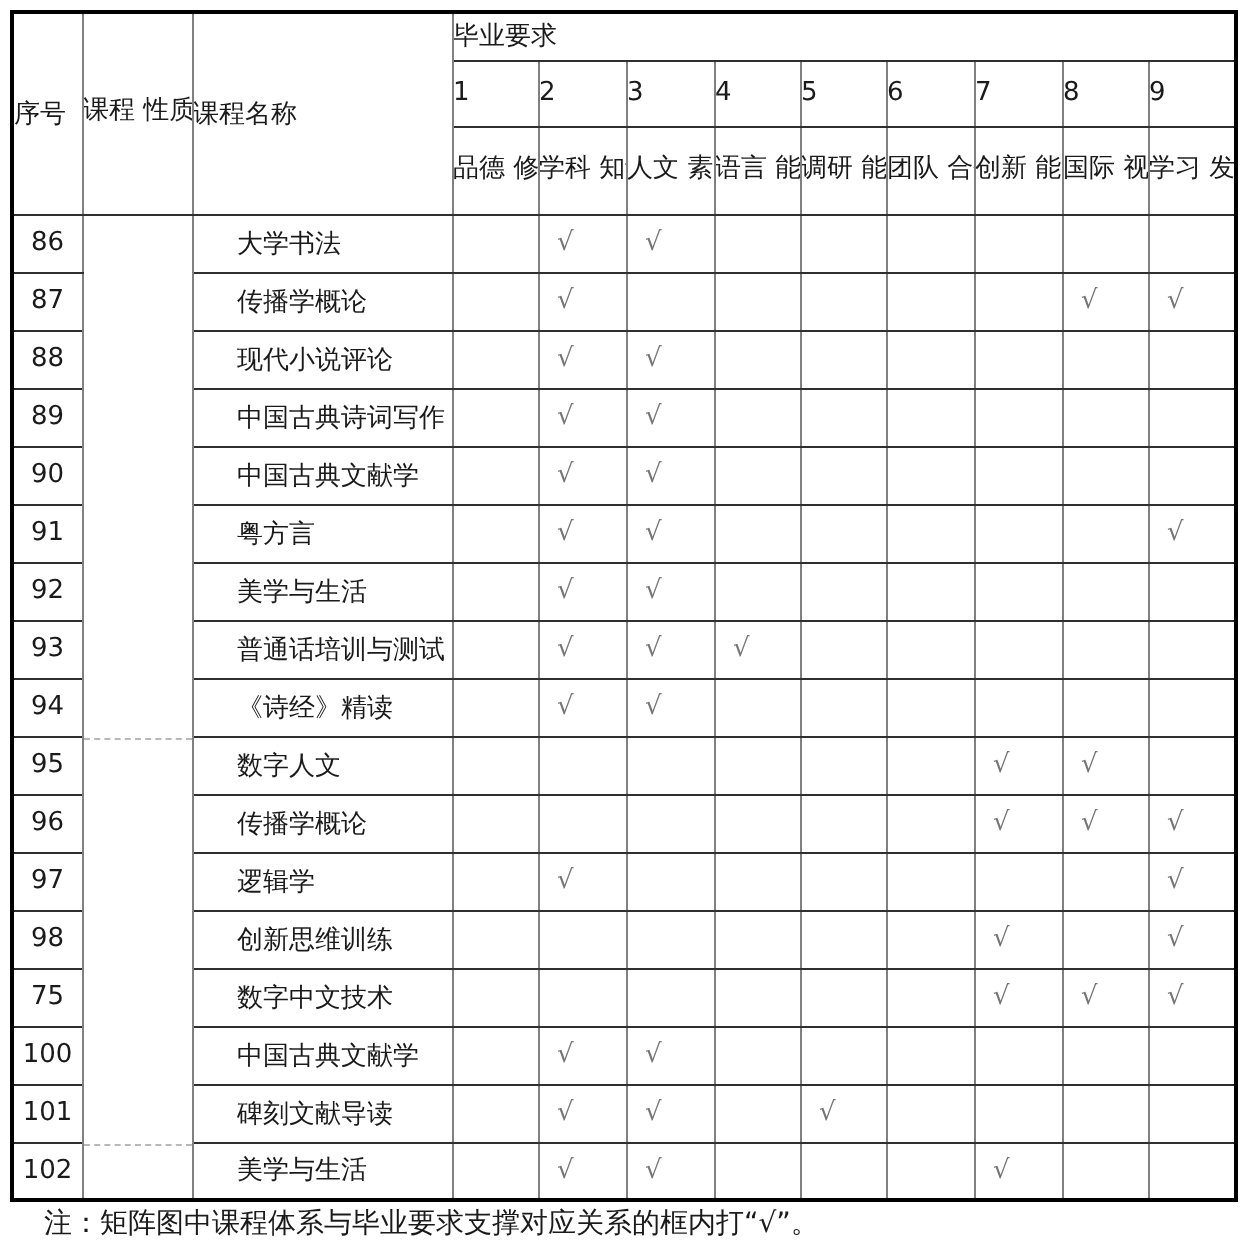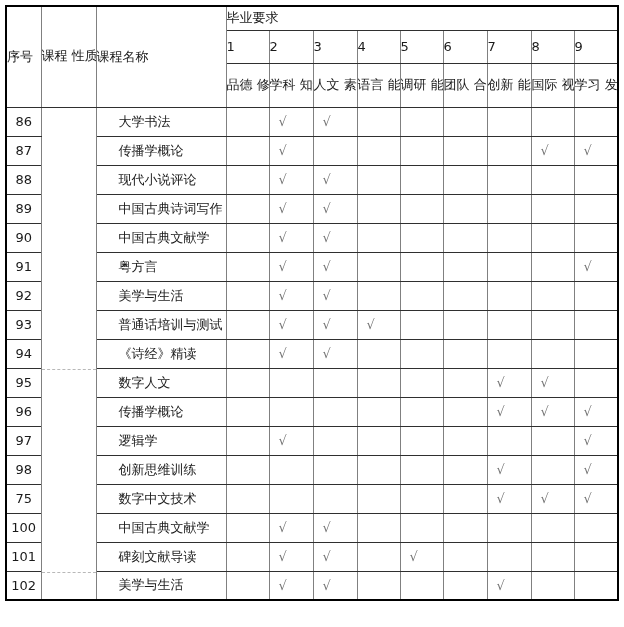--- a/index.html
+++ b/index.html
@@ -352,13 +352,14 @@
           <td class="check-cell"></td>
           <td class="check-cell"></td>
           <td class="check-cell"></td>
           <td class="check-cell">√</td>
           <td class="check-cell"></td>
           <td class="check-cell"></td>
         </tr>
       </tbody>
   </table>
 
+  <div class="note">注：矩阵图中课程体系与毕业要求支撑对应关系的框内打“√”。</div>
 </div>
 
 </body></html>

